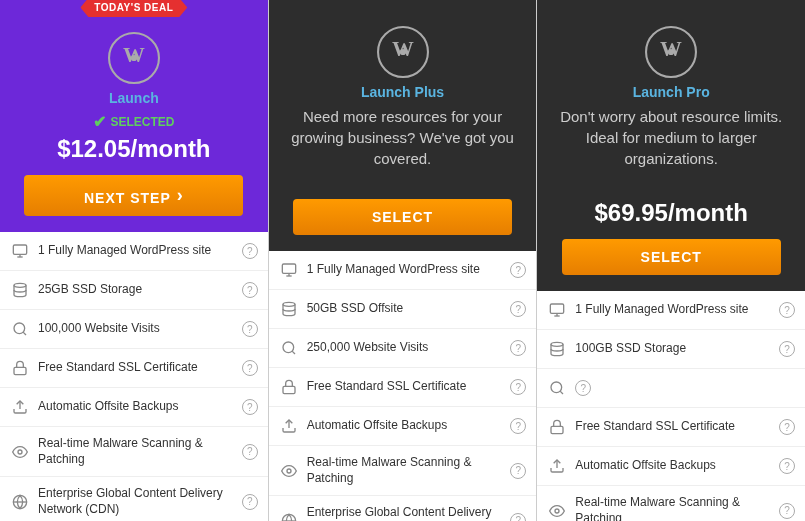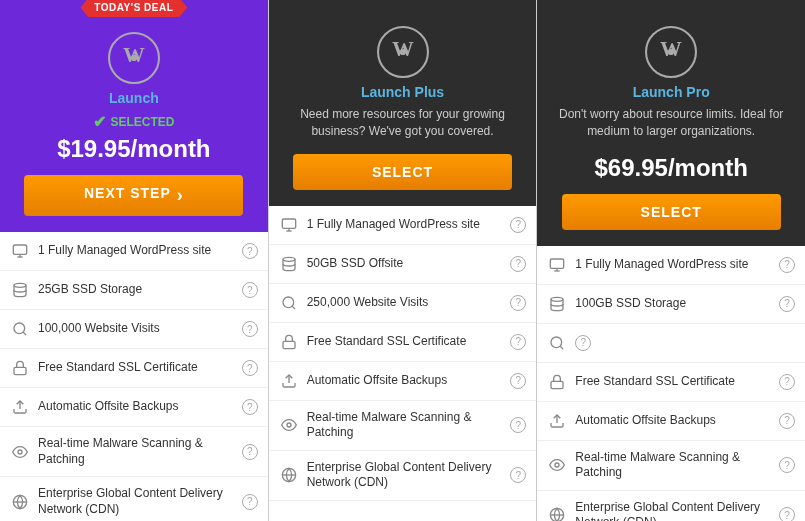--- a/index.html
+++ b/index.html
@@ -56,23 +56,23 @@
     }
 
     .plan-name {
       font-size: 14px;
       font-weight: bold;
       color: #5ab4e0;
       margin-bottom: 6px;
     }
 
     .plan-desc {
-      font-size: 12px;
+      font-size: 15px;
       color: #ccc;
-      margin-bottom: 8px;
+      margin-bottom: 24px;
       line-height: 1.4;
       min-height: 30px;
     }
 
     .selected-badge {
       color: #5fce5f;
       font-size: 12px;
       font-weight: bold;
       margin-bottom: 4px;
       display: flex;
@@ -93,21 +93,21 @@
       color: #fff;
       border: none;
       border-radius: 4px;
       padding: 10px 0;
       width: 90%;
       font-size: 14px;
       font-weight: bold;
       cursor: pointer;
       letter-spacing: 1px;
       display: flex;
-      align-items: flex-start;
+      align-items: flex-end;
       justify-content: center;
       gap: 6px;
       margin: 0 auto;
     }
 
     .btn-select {
       background: linear-gradient(to bottom, #ff9a00, #e67e00);
       color: #fff;
       border: none;
       border-radius: 4px;
@@ -176,21 +176,21 @@
 <div class="plan-col selected">
       <div class="plan-header">
         <div class="today-deal-badge">TODAY'S DEAL</div>
         <div style="margin: 14px auto 6px; width: 52px; height: 52px;"><svg viewBox="0 0 100 100" xmlns="http://www.w3.org/2000/svg" width="52" height="52">
     <circle cx="50" cy="50" r="48" fill="none" stroke="#aaa" stroke-width="4"></circle>
     <circle cx="50" cy="50" r="6" fill="#aaa"></circle>
     <text x="50" y="58" text-anchor="middle" font-size="42" font-weight="bold" fill="#aaa" font-family="Georgia,serif">W</text>
   </svg></div>
         <div class="plan-name">Launch</div>
         <div class="selected-badge"><span style="color:#5fce5f;font-size:16px;">✔</span> SELECTED</div>
-        <div class="plan-price">$19.95/month</div>
+        <div class="plan-price">$12.05/month</div>
         <button class="btn-next-step">
           <span>NEXT STEP</span>
           <span style="font-size:18px;">›</span>
         </button>
       </div>
       <div class="plan-features">
         <div class="feature-row">
           <div class="feature-icon">
             <svg width="16" height="16" viewBox="0 0 24 24" fill="none" stroke="#888" stroke-width="2">
               <rect x="2" y="3" width="20" height="14" rx="2"></rect>

